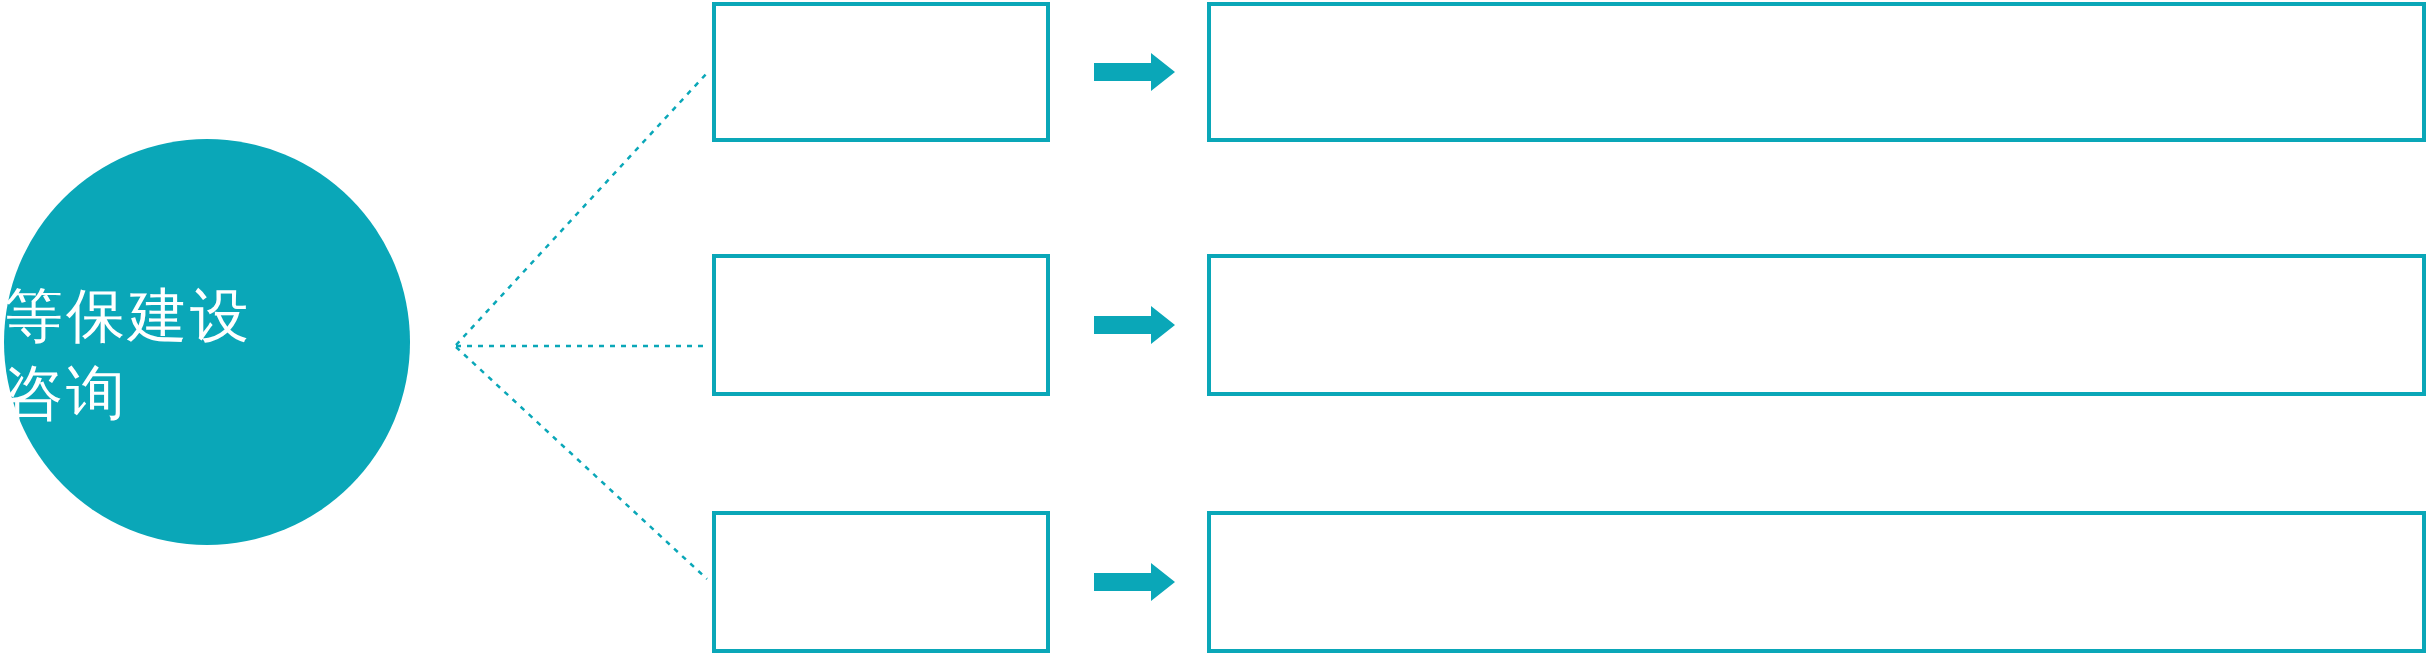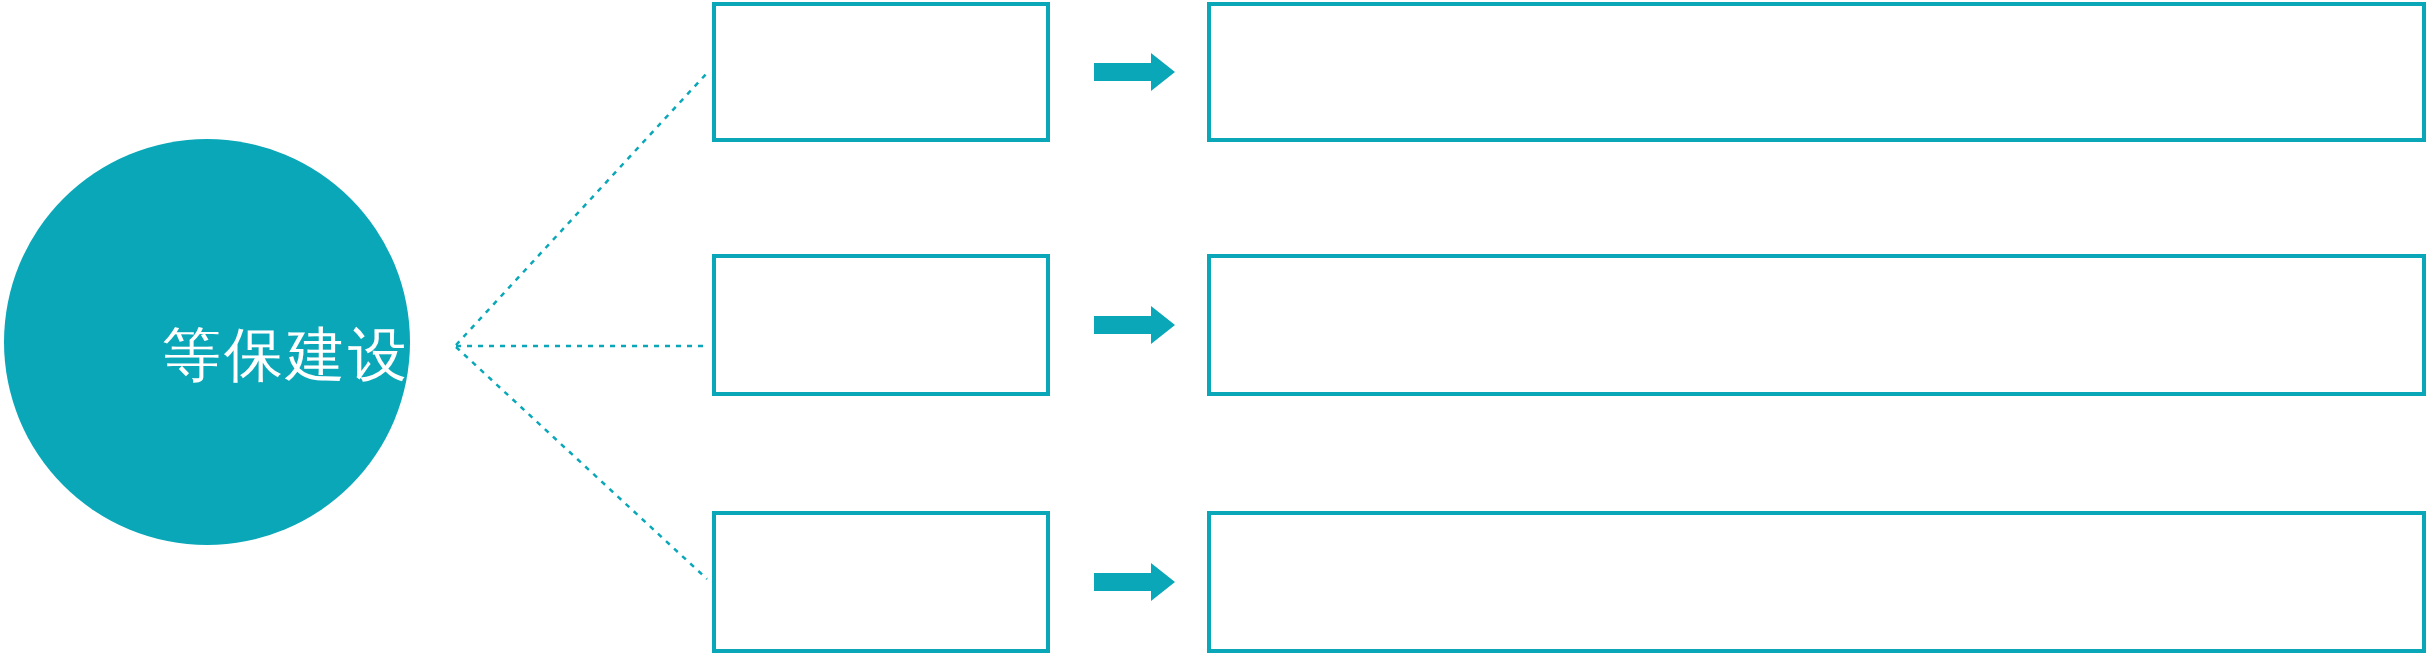--- a/index.html
+++ b/index.html
@@ -25,21 +25,21 @@
     position: absolute;
     left: 4px;
     top: 139px;
     width: 406px;
     height: 406px;
     border-radius: 50%;
     background: var(--color-accent);
     color: var(--color-hub-text);
     display: flex;
     flex-direction: column;
-    align-items: flex-end;
+    align-items: flex-start;
     justify-content: center;
     padding-top: 26px;
     text-align: center;
     font-size: 59px;
     line-height: 77px;
     font-weight: 300;
     letter-spacing: 3px;
   }
   
   .connector-layer {
@@ -92,20 +92,21 @@
 <div class="stage">
 
   <svg class="connector-layer" viewBox="0 0 2434 655" xmlns="http://www.w3.org/2000/svg">
     <line x1="456" y1="345" x2="707" y2="73"></line>
     <line x1="456" y1="346" x2="703" y2="346"></line>
     <line x1="456" y1="347" x2="707" y2="579"></line>
   </svg>
 
   <div class="hub-circle">
     <span>等保建设</span>
+    <span>咨询</span>
   </div>
 
   <div class="row1">
     <div class="small-box"></div>
     <svg class="arrow-icon" viewBox="0 0 81 38" xmlns="http://www.w3.org/2000/svg">
       <polygon points="0,10 57,10 57,0 81,19 57,38 57,28 0,28"></polygon>
     </svg>
     <div class="large-box"></div>
   </div>
 

